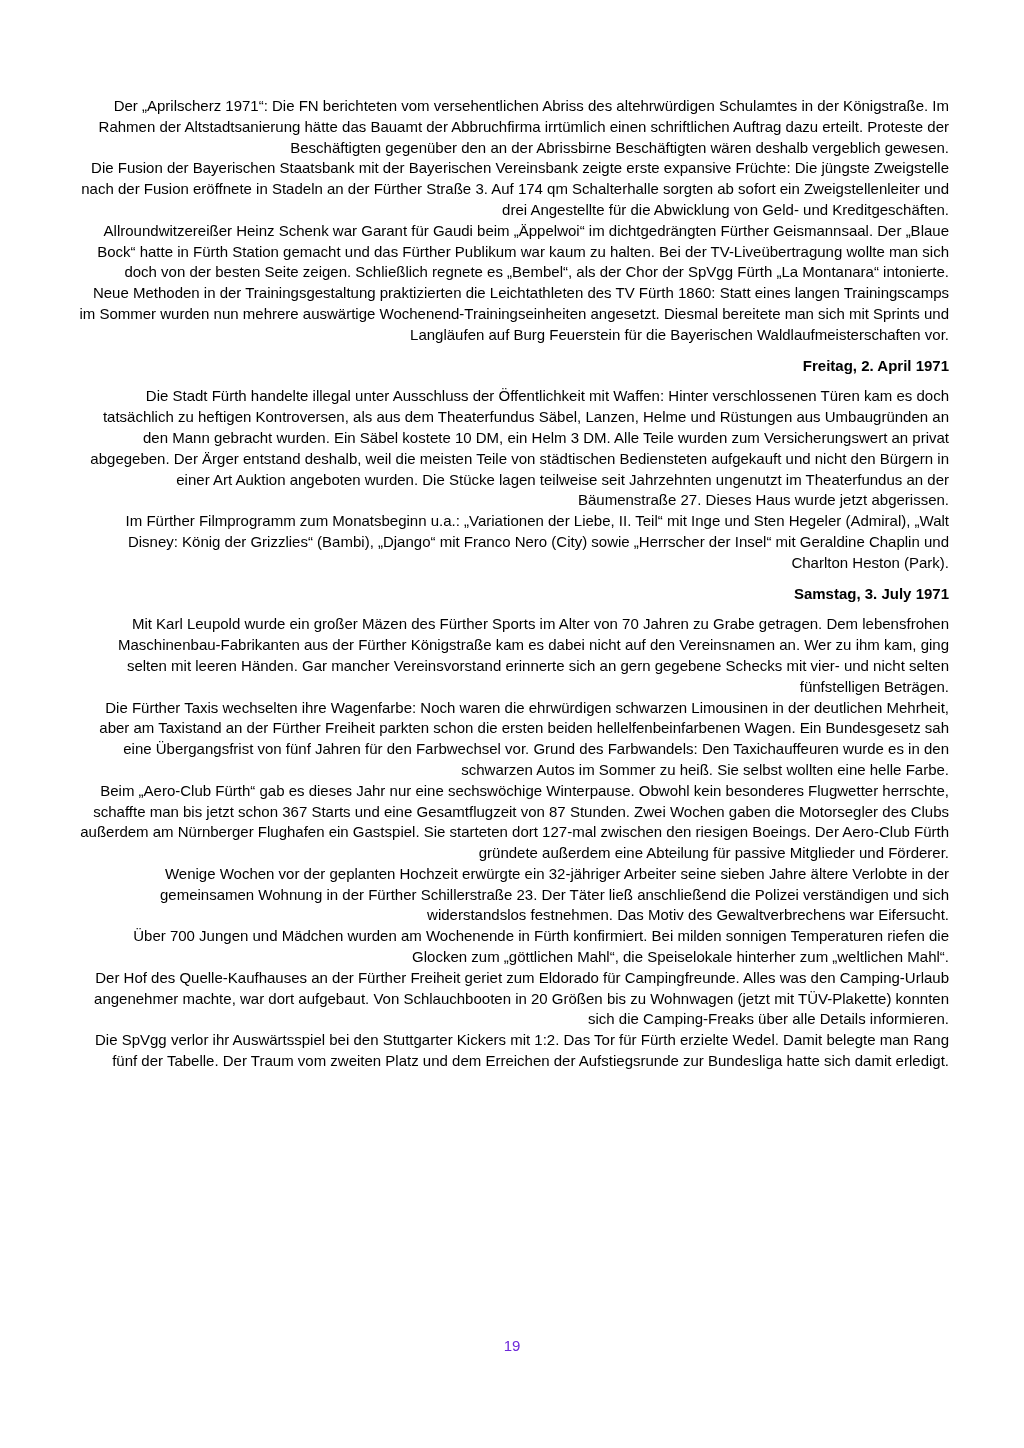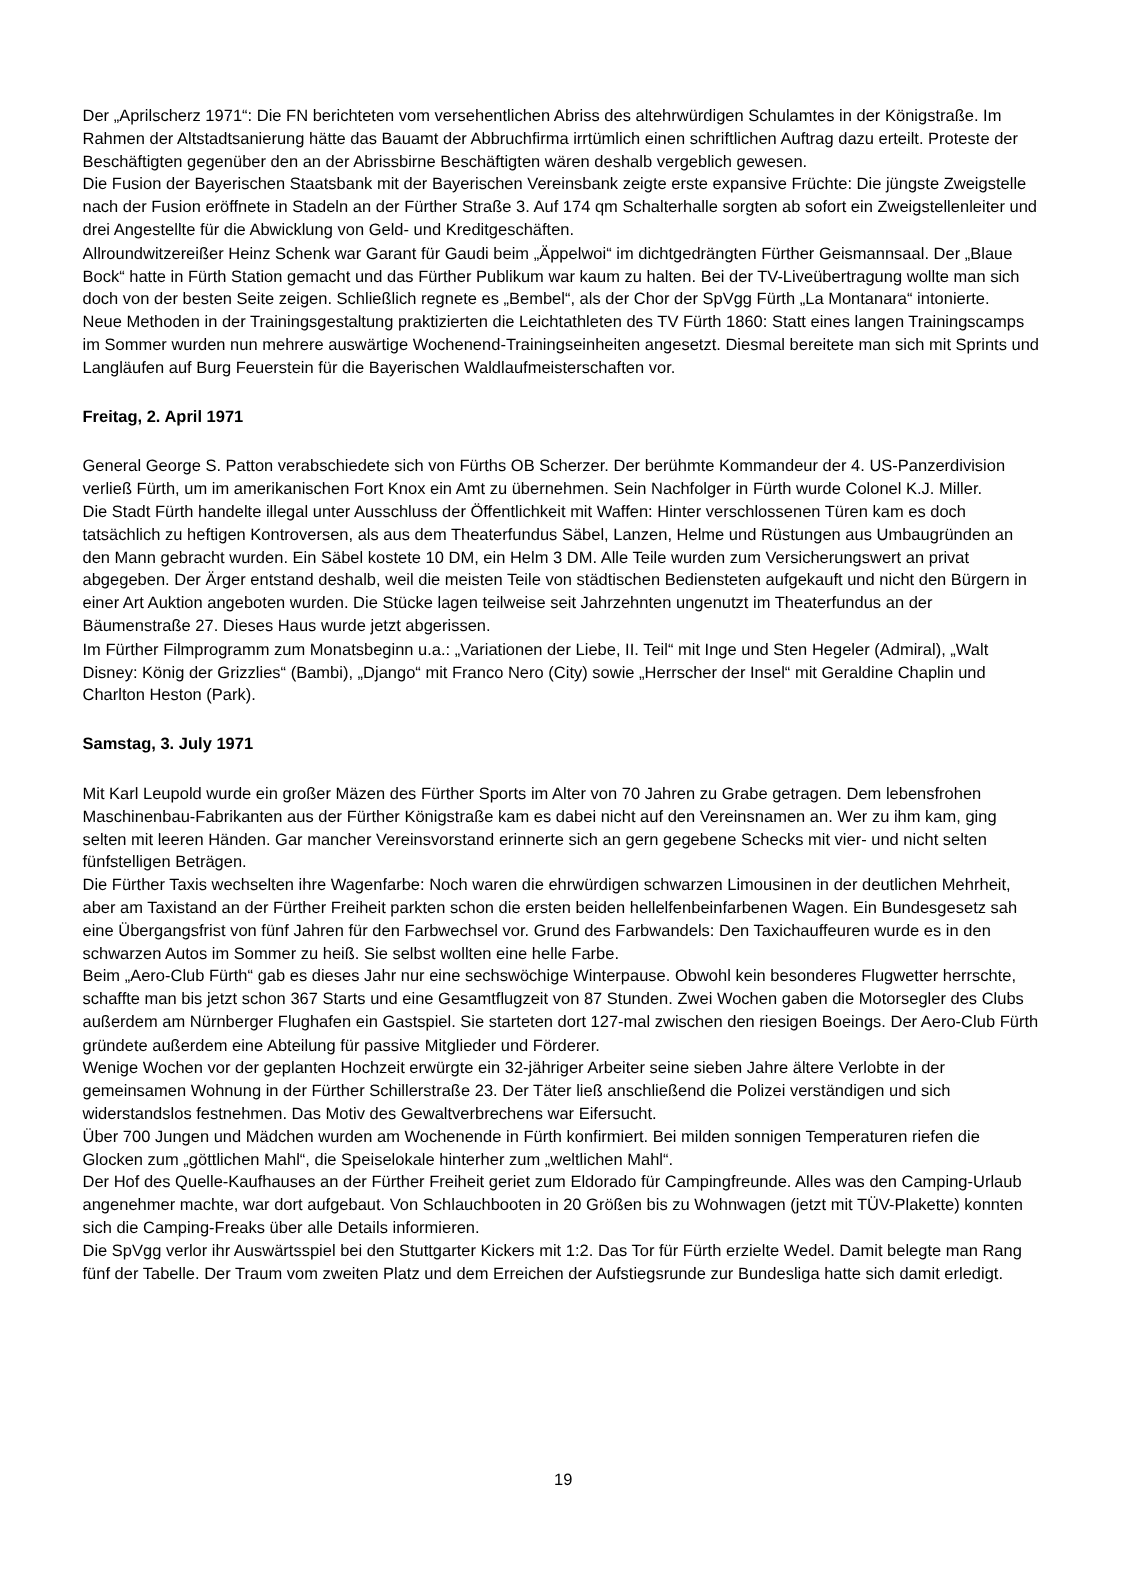--- a/index.html
+++ b/index.html
@@ -18,53 +18,52 @@
     color: #000000;
     overflow: hidden;
   }
   .content {
     position: absolute;
     left: 75px;
     top: 96px;
     width: 874px;
     font-size: 15px;
     line-height: 20.8px;
-    text-align: left;
+    text-align: right;
   }
   .paragraph {
     margin: 0;
   }
   .section-heading {
     font-size: 15px;
     font-weight: bold;
     line-height: 20.8px;
-    margin: 24px 0;
+    margin: 10px 0;
   }
   .page-number {
     position: absolute;
     top: 1336px;
     left: 0;
     width: 100%;
     text-align: center;
     font-size: 15px;
     line-height: 20.8px;
-    color: #000000;
+    color: #6d28d9;
   }
 </style>
 </head>
 <body>
 
 <div class="page">
   <div class="content">
       <p class="paragraph">Der „Aprilscherz 1971“: Die FN berichteten vom versehentlichen Abriss des altehrwürdigen Schulamtes in der Königstraße. Im Rahmen der Altstadtsanierung hätte das Bauamt der Abbruchfirma irrtümlich einen schriftlichen Auftrag dazu erteilt. Proteste der Beschäftigten gegenüber den an der Abrissbirne Beschäftigten wären deshalb vergeblich gewesen.</p>
       <p class="paragraph">Die Fusion der Bayerischen Staatsbank mit der Bayerischen Vereinsbank zeigte erste expansive Früchte: Die jüngste Zweigstelle nach der Fusion eröffnete in Stadeln an der Fürther Straße 3. Auf 174 qm Schalterhalle sorgten ab sofort ein Zweigstellenleiter und drei Angestellte für die Abwicklung von Geld- und Kreditgeschäften.</p>
       <p class="paragraph">Allroundwitzereißer Heinz Schenk war Garant für Gaudi beim „Äppelwoi“ im dichtgedrängten Fürther Geismannsaal. Der „Blaue Bock“ hatte in Fürth Station gemacht und das Fürther Publikum war kaum zu halten. Bei der TV-Liveübertragung wollte man sich doch von der besten Seite zeigen. Schließlich regnete es „Bembel“, als der Chor der SpVgg Fürth „La Montanara“ intonierte.</p>
       <p class="paragraph">Neue Methoden in der Trainingsgestaltung praktizierten die Leichtathleten des TV Fürth 1860: Statt eines langen Trainingscamps im Sommer wurden nun mehrere auswärtige Wochenend-Trainingseinheiten angesetzt. Diesmal bereitete man sich mit Sprints und Langläufen auf Burg Feuerstein für die Bayerischen Waldlaufmeisterschaften vor.</p>
       <p class="section-heading">Freitag, 2. April 1971</p>
-      <p class="paragraph">General George S. Patton verabschiedete sich von Fürths OB Scherzer. Der berühmte Kommandeur der 4. US-Panzerdivision verließ Fürth, um im amerikanischen Fort Knox ein Amt zu übernehmen. Sein Nachfolger in Fürth wurde Colonel K.J. Miller.</p>
       <p class="paragraph">Die Stadt Fürth handelte illegal unter Ausschluss der Öffentlichkeit mit Waffen: Hinter verschlossenen Türen kam es doch tatsächlich zu heftigen Kontroversen, als aus dem Theaterfundus Säbel, Lanzen, Helme und Rüstungen aus Umbaugründen an den Mann gebracht wurden. Ein Säbel kostete 10 DM, ein Helm 3 DM. Alle Teile wurden zum Versicherungswert an privat abgegeben. Der Ärger entstand deshalb, weil die meisten Teile von städtischen Bediensteten aufgekauft und nicht den Bürgern in einer Art Auktion angeboten wurden. Die Stücke lagen teilweise seit Jahrzehnten ungenutzt im Theaterfundus an der Bäumenstraße 27. Dieses Haus wurde jetzt abgerissen.</p>
       <p class="paragraph">Im Fürther Filmprogramm zum Monatsbeginn u.a.: „Variationen der Liebe, II. Teil“ mit Inge und Sten Hegeler (Admiral), „Walt Disney: König der Grizzlies“ (Bambi), „Django“ mit Franco Nero (City) sowie „Herrscher der Insel“ mit Geraldine Chaplin und Charlton Heston (Park).</p>
       <p class="section-heading">Samstag, 3. July 1971</p>
       <p class="paragraph">Mit Karl Leupold wurde ein großer Mäzen des Fürther Sports im Alter von 70 Jahren zu Grabe getragen. Dem lebensfrohen Maschinenbau-Fabrikanten aus der Fürther Königstraße kam es dabei nicht auf den Vereinsnamen an. Wer zu ihm kam, ging selten mit leeren Händen. Gar mancher Vereinsvorstand erinnerte sich an gern gegebene Schecks mit vier- und nicht selten fünfstelligen Beträgen.</p>
       <p class="paragraph">Die Fürther Taxis wechselten ihre Wagenfarbe: Noch waren die ehrwürdigen schwarzen Limousinen in der deutlichen Mehrheit, aber am Taxistand an der Fürther Freiheit parkten schon die ersten beiden hellelfenbeinfarbenen Wagen. Ein Bundesgesetz sah eine Übergangsfrist von fünf Jahren für den Farbwechsel vor. Grund des Farbwandels: Den Taxichauffeuren wurde es in den schwarzen Autos im Sommer zu heiß. Sie selbst wollten eine helle Farbe.</p>
       <p class="paragraph">Beim „Aero-Club Fürth“ gab es dieses Jahr nur eine sechswöchige Winterpause. Obwohl kein besonderes Flugwetter herrschte, schaffte man bis jetzt schon 367 Starts und eine Gesamtflugzeit von 87 Stunden. Zwei Wochen gaben die Motorsegler des Clubs außerdem am Nürnberger Flughafen ein Gastspiel. Sie starteten dort 127-mal zwischen den riesigen Boeings. Der Aero-Club Fürth gründete außerdem eine Abteilung für passive Mitglieder und Förderer.</p>
       <p class="paragraph">Wenige Wochen vor der geplanten Hochzeit erwürgte ein 32-jähriger Arbeiter seine sieben Jahre ältere Verlobte in der gemeinsamen Wohnung in der Fürther Schillerstraße 23. Der Täter ließ anschließend die Polizei verständigen und sich widerstandslos festnehmen. Das Motiv des Gewaltverbrechens war Eifersucht.</p>
       <p class="paragraph">Über 700 Jungen und Mädchen wurden am Wochenende in Fürth konfirmiert. Bei milden sonnigen Temperaturen riefen die Glocken zum „göttlichen Mahl“, die Speiselokale hinterher zum „weltlichen Mahl“.</p>
       <p class="paragraph">Der Hof des Quelle-Kaufhauses an der Fürther Freiheit geriet zum Eldorado für Campingfreunde. Alles was den Camping-Urlaub angenehmer machte, war dort aufgebaut. Von Schlauchbooten in 20 Größen bis zu Wohnwagen (jetzt mit TÜV-Plakette) konnten sich die Camping-Freaks über alle Details informieren.</p>
       <p class="paragraph">Die SpVgg verlor ihr Auswärtsspiel bei den Stuttgarter Kickers mit 1:2. Das Tor für Fürth erzielte Wedel. Damit belegte man Rang fünf der Tabelle. Der Traum vom zweiten Platz und dem Erreichen der Aufstiegsrunde zur Bundesliga hatte sich damit erledigt.</p>

